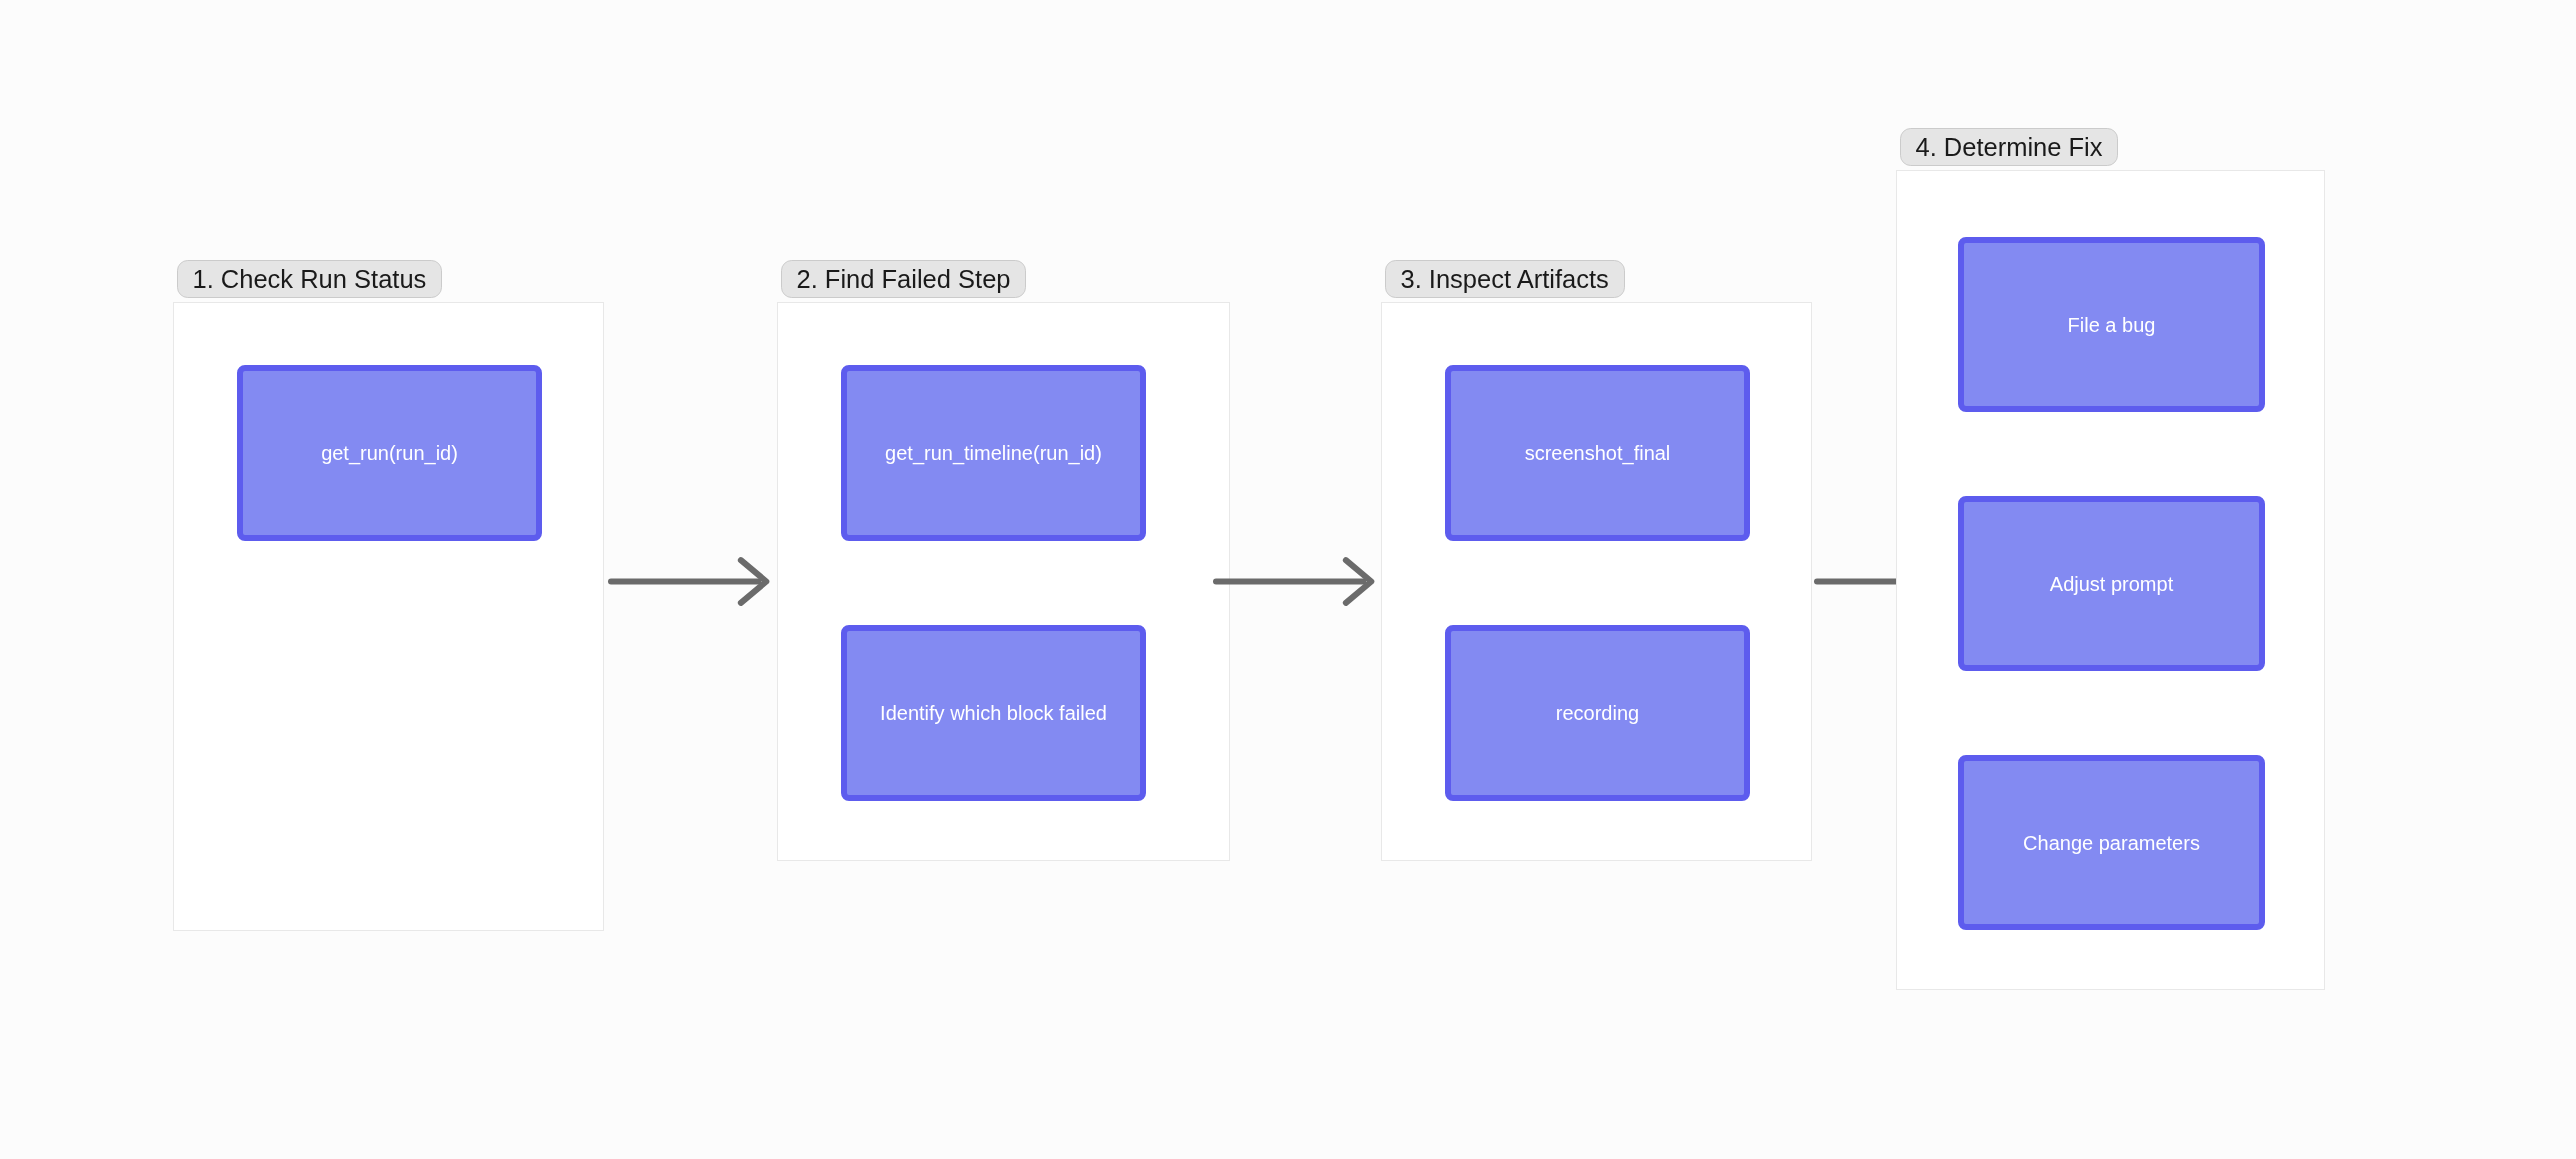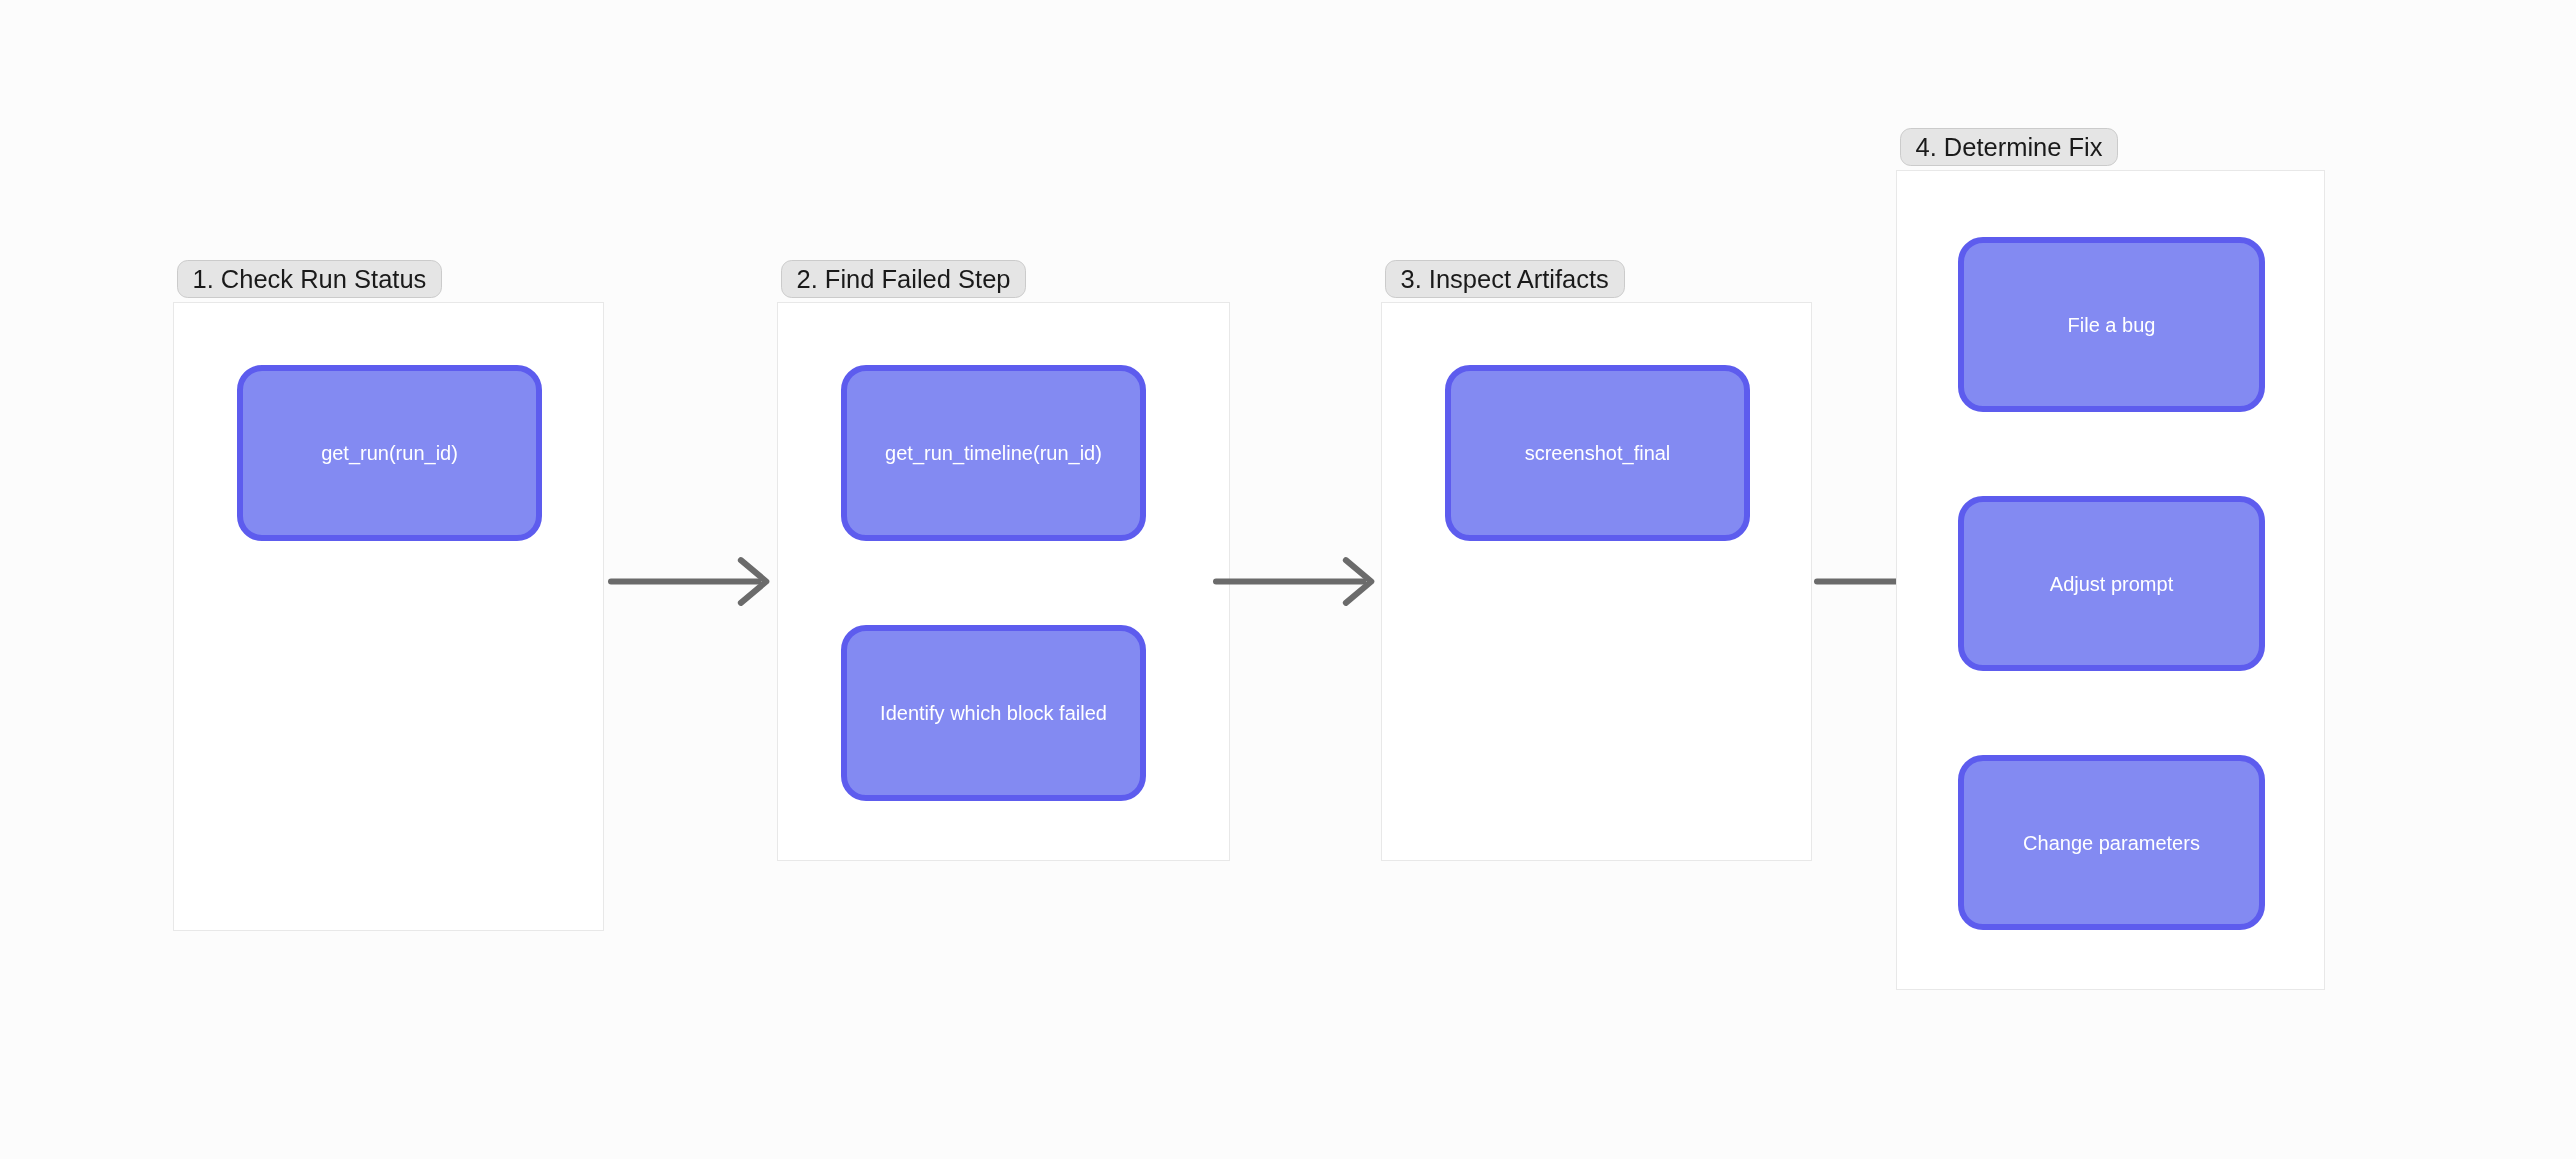--- a/index.html
+++ b/index.html
@@ -53,21 +53,21 @@
     white-space: nowrap;
   }
 
   .node {
     position: absolute;
     left: 63px;
     width: 305px;
     height: 176px;
     background: var(--node-fill);
     border: 6px solid var(--node-border);
-    border-radius: 25px;
+    border-radius: 8px;
     display: flex;
     align-items: center;
     justify-content: center;
     text-align: center;
     padding: 0 8px;
     color: var(--node-text);
     font-size: 20px;
     line-height: 1.5;
   }
   .n1 { top: 62px; }
@@ -116,20 +116,21 @@
   </section>
 
   <svg class="arrow a2" viewBox="0 0 245 120">
     <line x1="6" y1="60" x2="226" y2="60"></line>
     <polyline points="200,28 238,60 200,92"></polyline>
   </svg>
 
   <section class="group g3">
     <div class="group-label">3. Inspect Artifacts</div>
     <div class="node n1">screenshot_final</div>
+    <div class="node n2">recording</div>
   </section>
 
   <svg class="arrow a3" viewBox="0 0 245 120">
     <line x1="6" y1="60" x2="226" y2="60"></line>
     <polyline points="200,28 238,60 200,92"></polyline>
   </svg>
 
   <section class="group g4">
     <div class="group-label">4. Determine Fix</div>
     <div class="node n1">File a bug</div>

